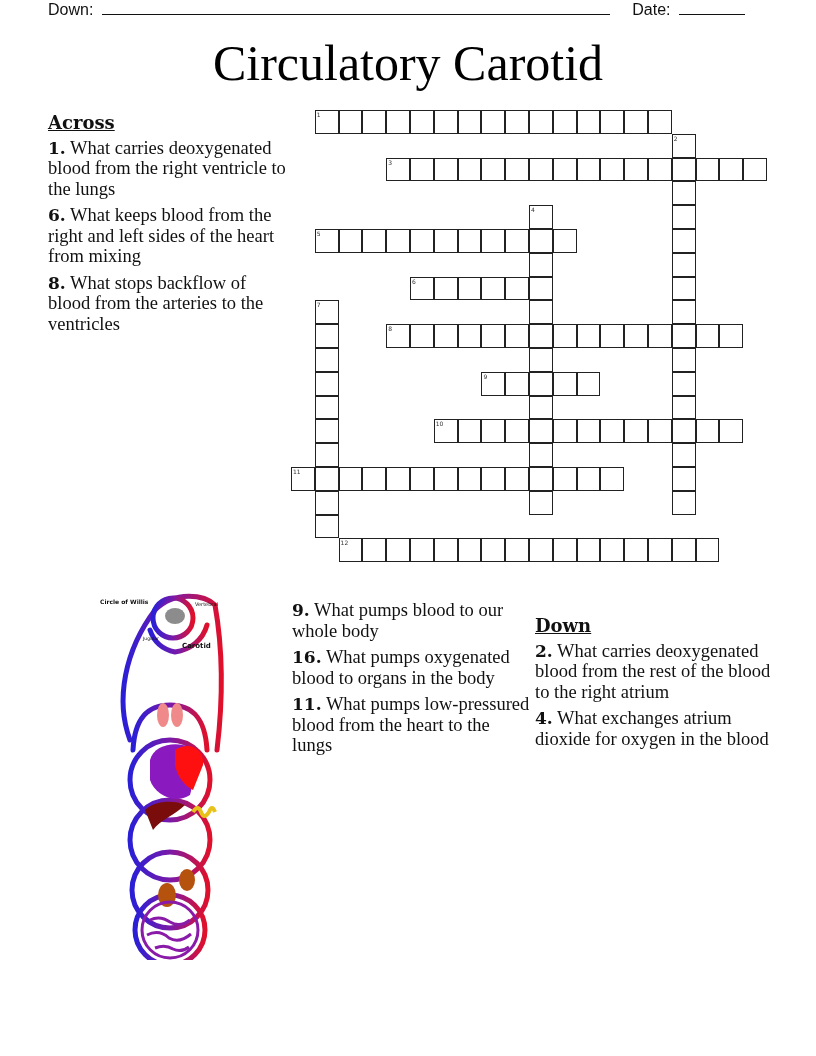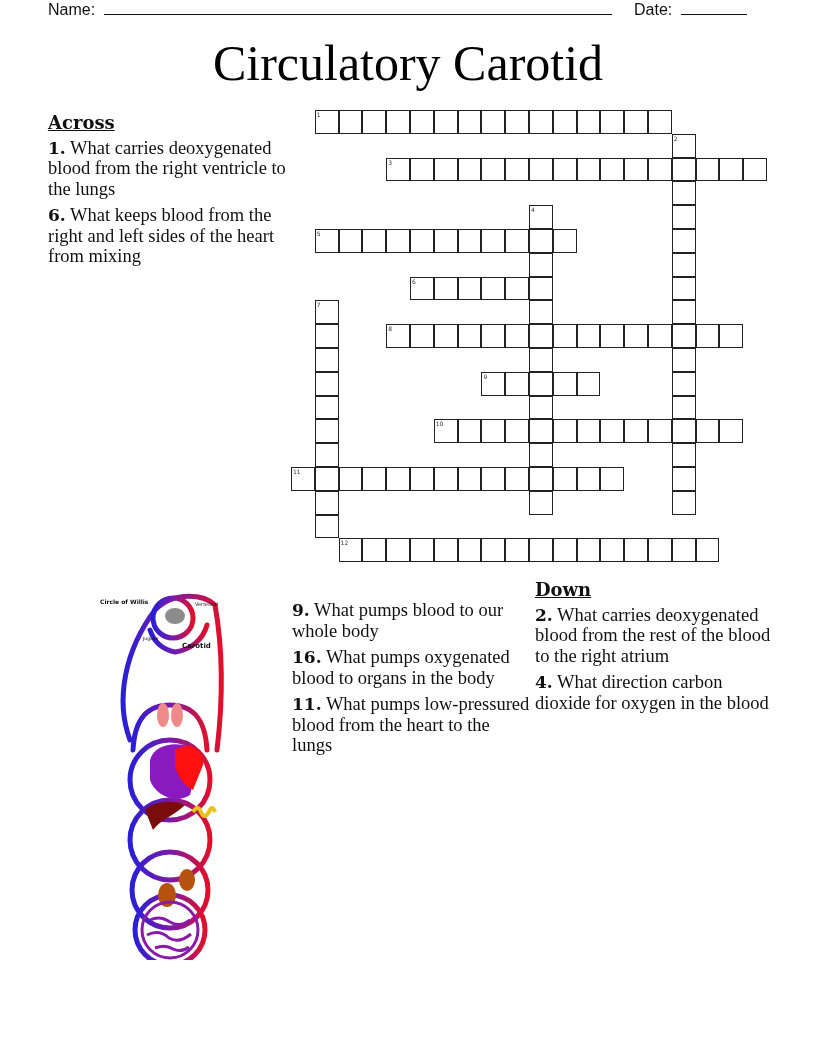--- a/index.html
+++ b/index.html
@@ -13,44 +13,45 @@
   .clue b { font-family:"DejaVu Serif", serif; font-size:17px; }
   .grid { position:absolute; left:291px; top:110px; }
   .cell { position:absolute; width:23.8px; height:23.8px; box-sizing:border-box; border:1.2px solid #222; background:#fff; }
   .cell .num { position:absolute; top:0px; left:1px; font-family:"DejaVu Sans", sans-serif; font-size:6px; color:#333; line-height:7px; }
   .illustration { position:absolute; left:95px; top:590px; width:150px; height:370px; }
 </style>
 </head>
 <body>
 
 <div class="header-line">
-  <span>Name:</span>
+  <span>Down:</span>
   <span class="blank" style="width:508px;margin-left:4px;"></span>
   <span style="margin-left:18px;">Date:</span>
   <span class="blank" style="width:66px;margin-left:4px;"></span>
 </div>
 
 <div class="title">Circulatory Carotid</div>
 
 <div class="clues" style="left:48px; top:113px; width:238px;">
   <h3>Across</h3>
   <div class="clue"><b>1.</b> <span>What carries deoxygenated blood from the right ventricle to the lungs</span></div>
   <div class="clue"><b>6.</b> <span>What keeps blood from the right and left sides of the heart from mixing</span></div>
+  <div class="clue"><b>8.</b> <span>What stops backflow of blood from the arteries to the ventricles</span></div>
 </div>
 
 <div class="clues" style="left:292px; top:600px; width:238px;">
   <div class="clue"><b>9.</b> <span>What pumps blood to our whole body</span></div>
   <div class="clue"><b>16.</b> <span>What pumps oxygenated blood to organs in the body</span></div>
   <div class="clue"><b>11.</b> <span>What pumps low-pressured blood from the heart to the lungs</span></div>
 </div>
 
-<div class="clues" style="left:535px; top:580px; width:240px;">
+<div class="clues" style="left:535px; top:616px; width:240px;">
   <h3>Down</h3>
   <div class="clue"><b>2.</b> <span>What carries deoxygenated blood from the rest of the blood to the right atrium</span></div>
-  <div class="clue"><b>4.</b> <span>What direction carbon dioxide for oxygen in the blood</span></div>
+  <div class="clue"><b>4.</b> <span>What exchanges atrium dioxide for oxygen in the blood</span></div>
 </div>
 
 <div class="grid" id="grid">
     <div class="cell" style="left: 23.8px; top: 0px;">
       <span class="num">1</span>
     </div>
     <div class="cell" style="left: 47.6px; top: 0px;"></div>
     <div class="cell" style="left: 71.4px; top: 0px;"></div>
     <div class="cell" style="left: 95.2px; top: 0px;"></div>
     <div class="cell" style="left: 119px; top: 0px;"></div>

